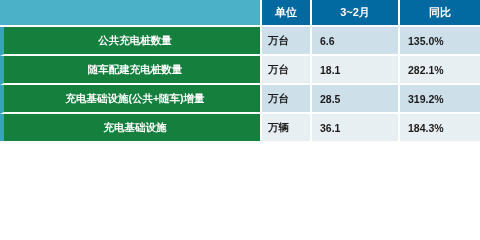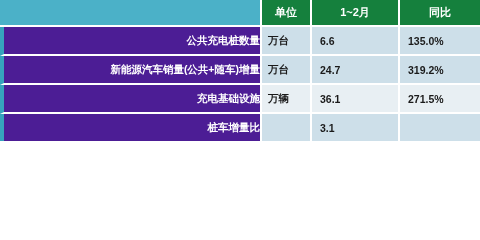--- a/index.html
+++ b/index.html
@@ -30,21 +30,21 @@
 
   col.c-label  { width: 262px; }
   col.c-unit   { width: 50px;  }
   col.c-period { width: 88px;  }
   col.c-yoy    { width: 80px;  }
 
   
   thead tr.header-row th {
     height: 25px;
     padding: 0;
-    background: #15803d;
+    background: #0369a1;
     color: #ffffff;
     font-size: 11px;
     font-weight: bold;
     text-align: center;
     vertical-align: middle;
     border-right: 2px solid #ffffff;
     border-bottom: 2px solid #ffffff;
     line-height: 25px;
     white-space: nowrap;
   }
@@ -70,24 +70,24 @@
   }
   tbody tr.data-row td.cell-last {
     border-right: none;
   }
   tbody tr.data-row:last-child td {
     border-bottom: none;
   }
 
   
   td.cell-label {
-    background: #4c1d95;
+    background: #15803d;
     color: #ffffff;
     font-weight: bold;
-    text-align: right;
+    text-align: center;
     padding-left: 6px !important;
     border-left: 4px solid #37a3bd;
   }
 
   
   td.cell-unit {
     color: #1a1a1a;
     font-weight: bold;
     text-align: left;
     padding-left: 6px !important;
@@ -123,50 +123,50 @@
     <colgroup>
       <col class="c-label">
       <col class="c-unit">
       <col class="c-period">
       <col class="c-yoy">
     </colgroup>
     <thead>
       <tr class="header-row">
         <th class="th-blank"></th>
         <th>单位</th>
-        <th>1~2月</th>
+        <th>3~2月</th>
         <th class="th-last">同比</th>
       </tr>
     </thead>
     <tbody>
 
       <tr class="data-row stripe-dark">
         <td class="cell-label">公共充电桩数量</td>
         <td class="cell-unit">万台</td>
         <td class="cell-period">6.6</td>
         <td class="cell-yoy cell-last">135.0%</td>
       </tr>
 
+      <tr class="data-row stripe-light">
+        <td class="cell-label">随车配建充电桩数量</td>
+        <td class="cell-unit">万台</td>
+        <td class="cell-period">18.1</td>
+        <td class="cell-yoy cell-last">282.1%</td>
+      </tr>
 
       <tr class="data-row stripe-dark">
-        <td class="cell-label">新能源汽车销量(公共+随车)增量</td>
+        <td class="cell-label">充电基础设施(公共+随车)增量</td>
         <td class="cell-unit">万台</td>
-        <td class="cell-period">24.7</td>
+        <td class="cell-period">28.5</td>
         <td class="cell-yoy cell-last">319.2%</td>
       </tr>
 
       <tr class="data-row stripe-light">
         <td class="cell-label">充电基础设施</td>
         <td class="cell-unit">万辆</td>
         <td class="cell-period">36.1</td>
-        <td class="cell-yoy cell-last">271.5%</td>
+        <td class="cell-yoy cell-last">184.3%</td>
       </tr>
 
-      <tr class="data-row stripe-dark">
-        <td class="cell-label">桩车增量比</td>
-        <td class="cell-unit"></td>
-        <td class="cell-period">3.1</td>
-        <td class="cell-yoy cell-last"></td>
-      </tr>
 
     </tbody>
   </table>
 </div>
 
 </body></html>

